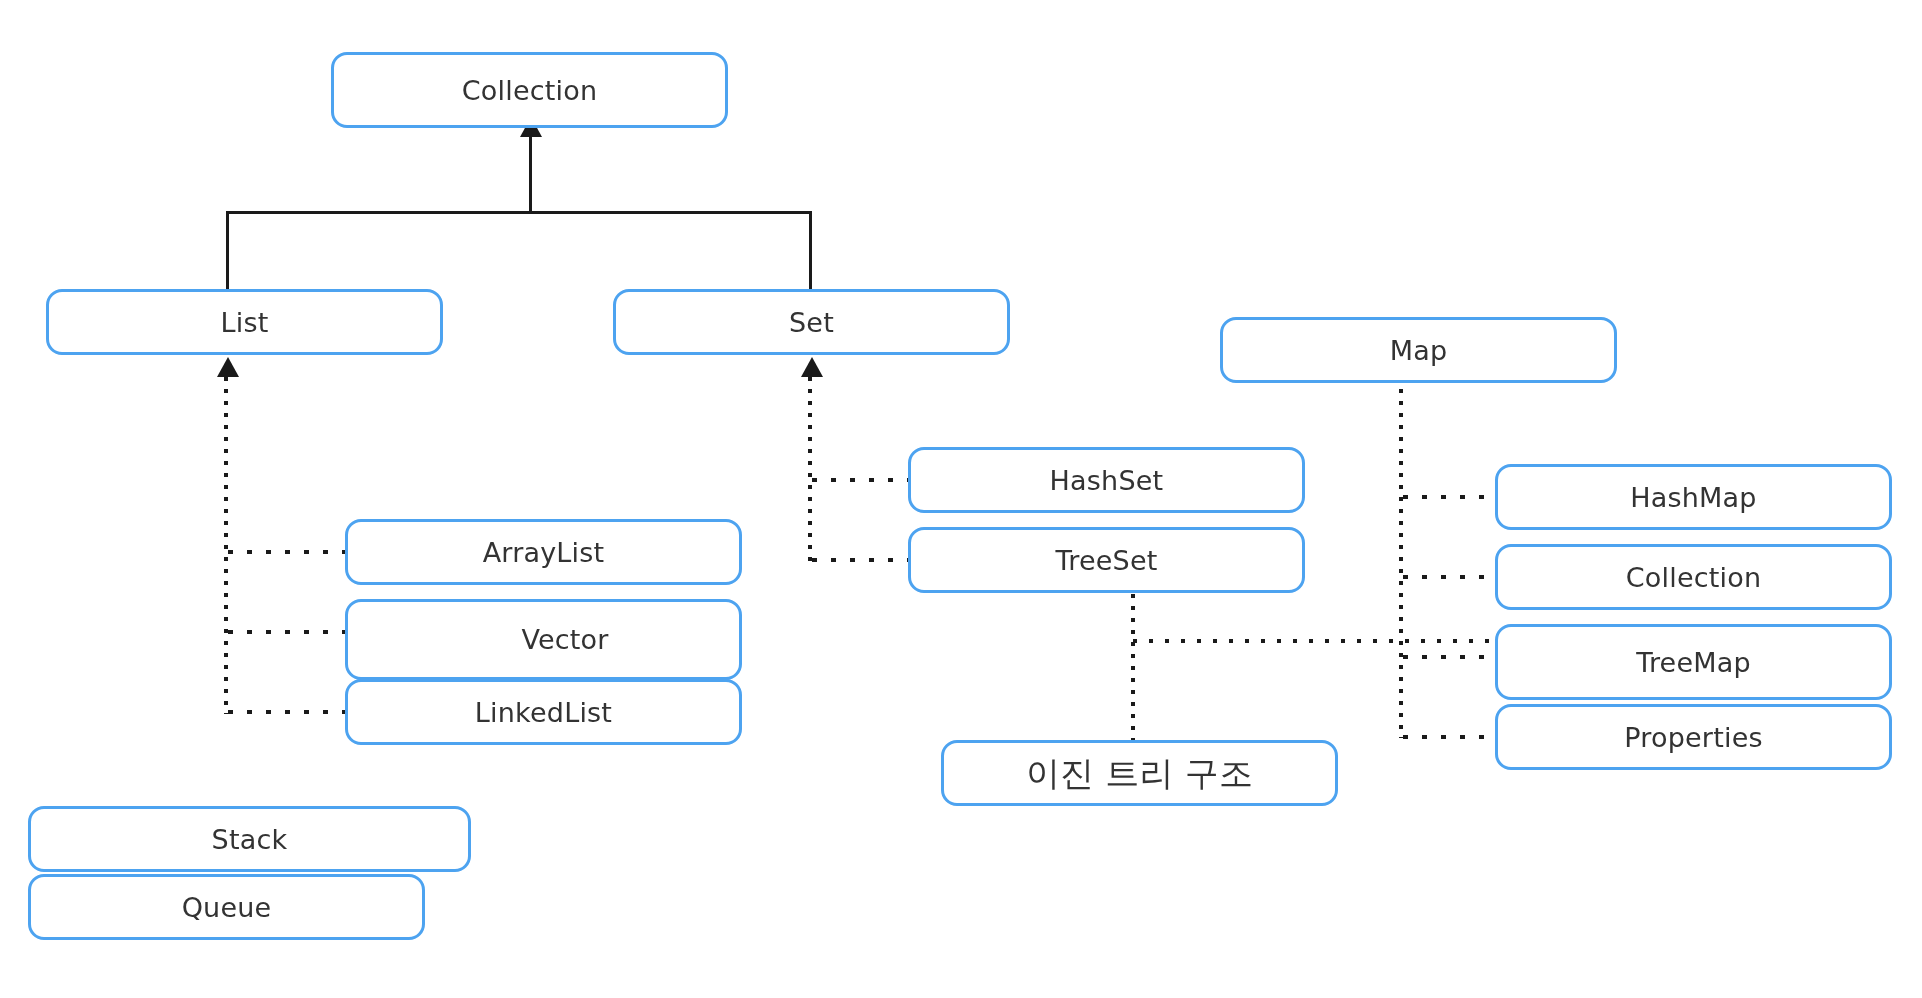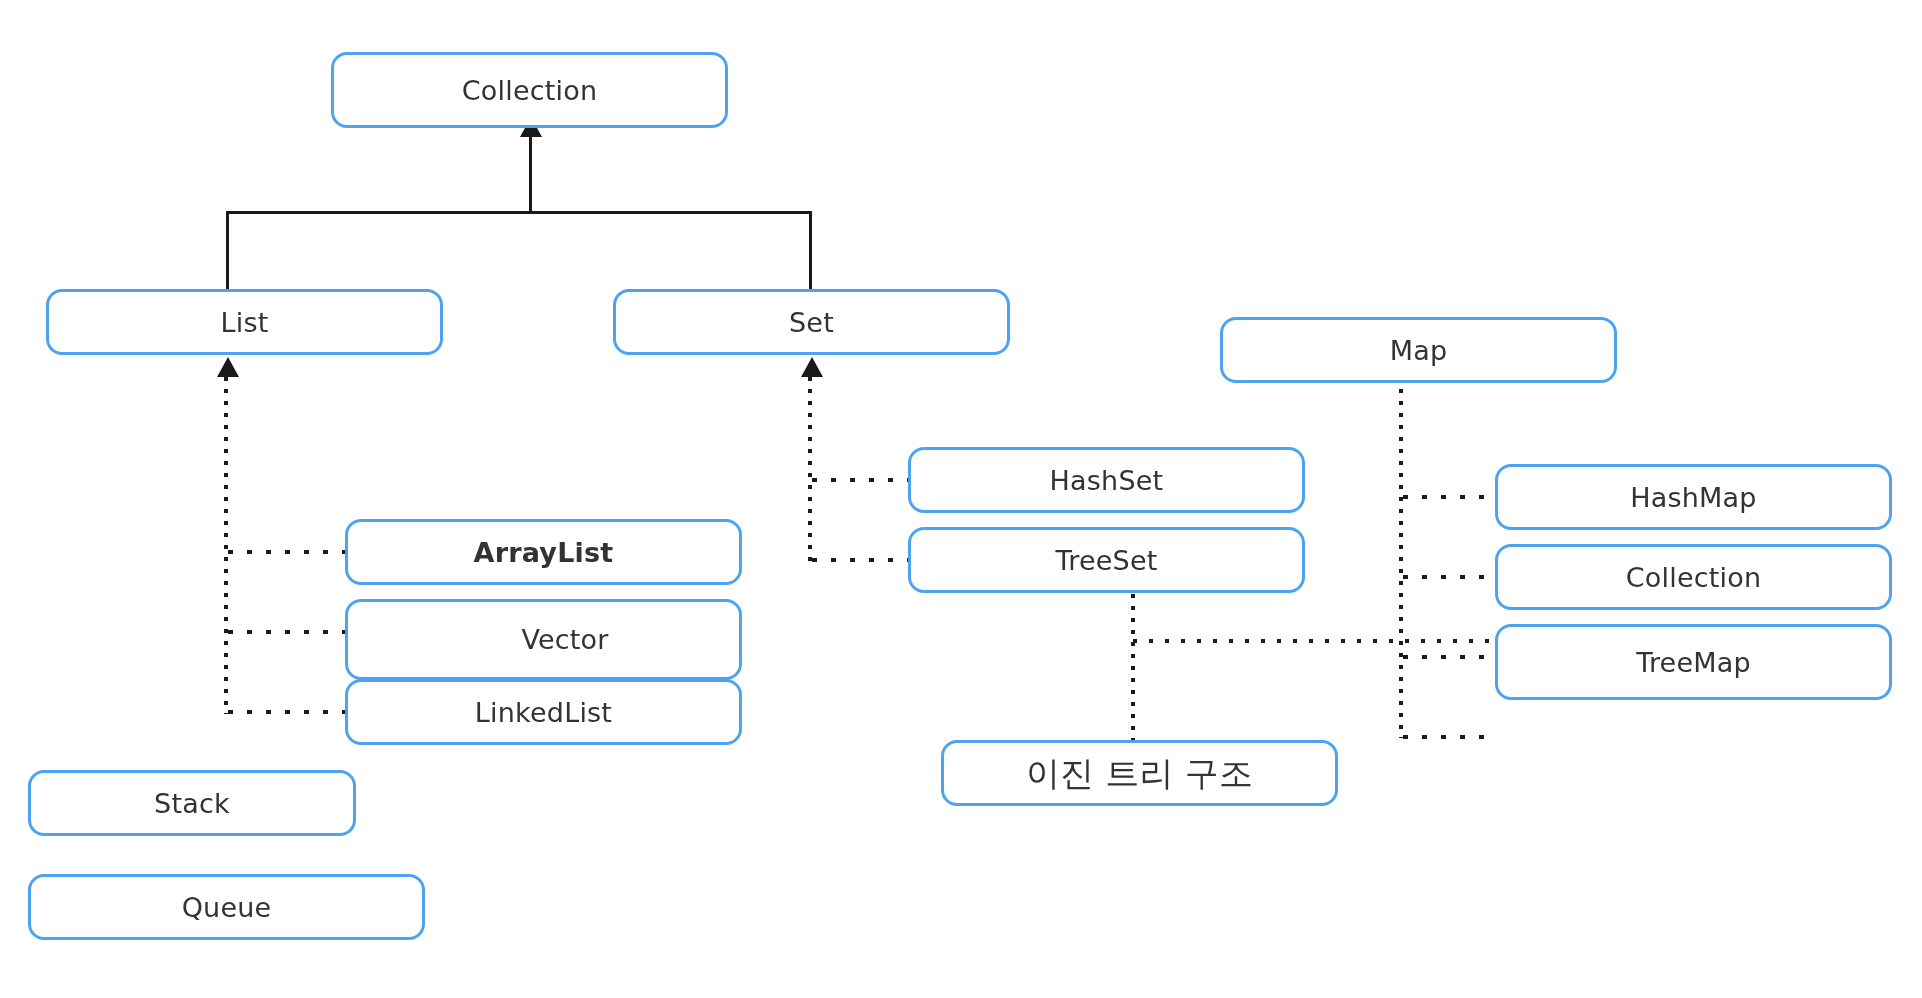--- a/index.html
+++ b/index.html
@@ -112,36 +112,37 @@
   <div class="conn dot-h tight" style="left:1403px; top:735px; width:92px;"></div>
 
   <div class="node" style="left:331px; top:52px; width:397px; height:76px;">Collection</div>
 
   <div class="node" style="left:613px; top:289px; width:397px; height:66px;">Set</div>
 
   <div class="node" style="left:46px; top:289px; width:397px; height:66px;">List</div>
 
   <div class="node" style="left:1220px; top:289px; width:397px; height:66px;margin-top:28px;">Map</div>
 
-  <div class="node" style="left:345px; top:519px; width:397px; height:66px;font-weight:bold;">ArrayList</div>
+  <div class="node" style="left:345px; top:519px; width:397px; height:66px;">ArrayList</div>
 
   <div class="node" style="left:345px; top:599px; width:397px; height:81px;padding-left:43px;">Vector</div>
 
   <div class="node" style="left:345px; top:679px; width:397px; height:66px;">LinkedList</div>
 
-  <div class="node" style="left:28px; top:770px; width:328px; height:66px;">Stack</div>
+  <div class="node" style="left:28px; top:806px; width:443px; height:66px;">Stack</div>
 
   <div class="node" style="left:28px; top:874px; width:397px; height:66px;">Queue</div>
 
   <div class="node" style="left:908px; top:447px; width:397px; height:66px;">HashSet</div>
 
   <div class="node" style="left:908px; top:527px; width:397px; height:66px;">TreeSet</div>
 
   <div class="node korean" style="left:941px; top:740px; width:397px; height:66px;">이진 트리 구조</div>
 
   <div class="node" style="left:1495px; top:464px; width:397px; height:66px;">HashMap</div>
 
   <div class="node" style="left:1495px; top:544px; width:397px; height:66px;">Collection</div>
 
   <div class="node" style="left:1495px; top:624px; width:397px; height:76px;">TreeMap</div>
 
+  <div class="node" style="left:1495px; top:704px; width:397px; height:66px;">Properties</div>
 
 </div>
 
 </body></html>

